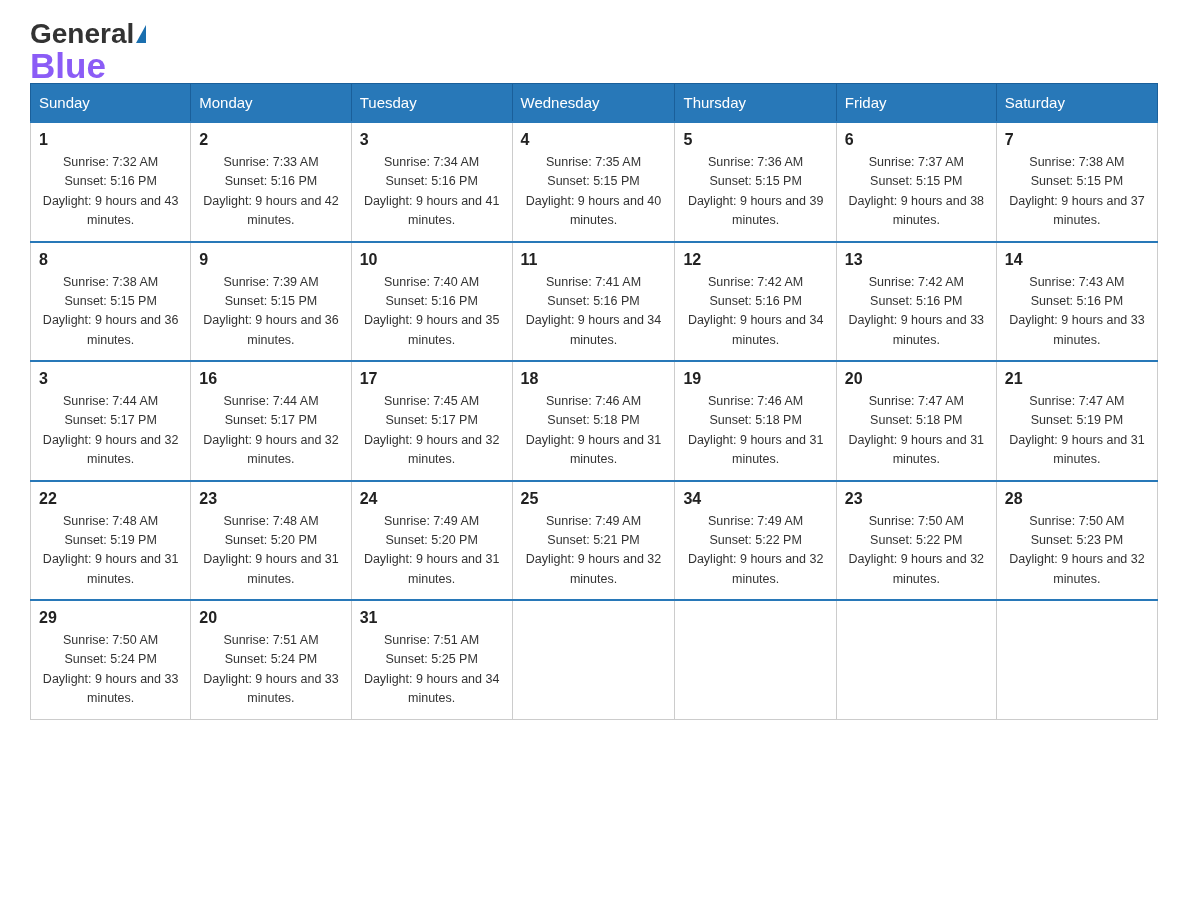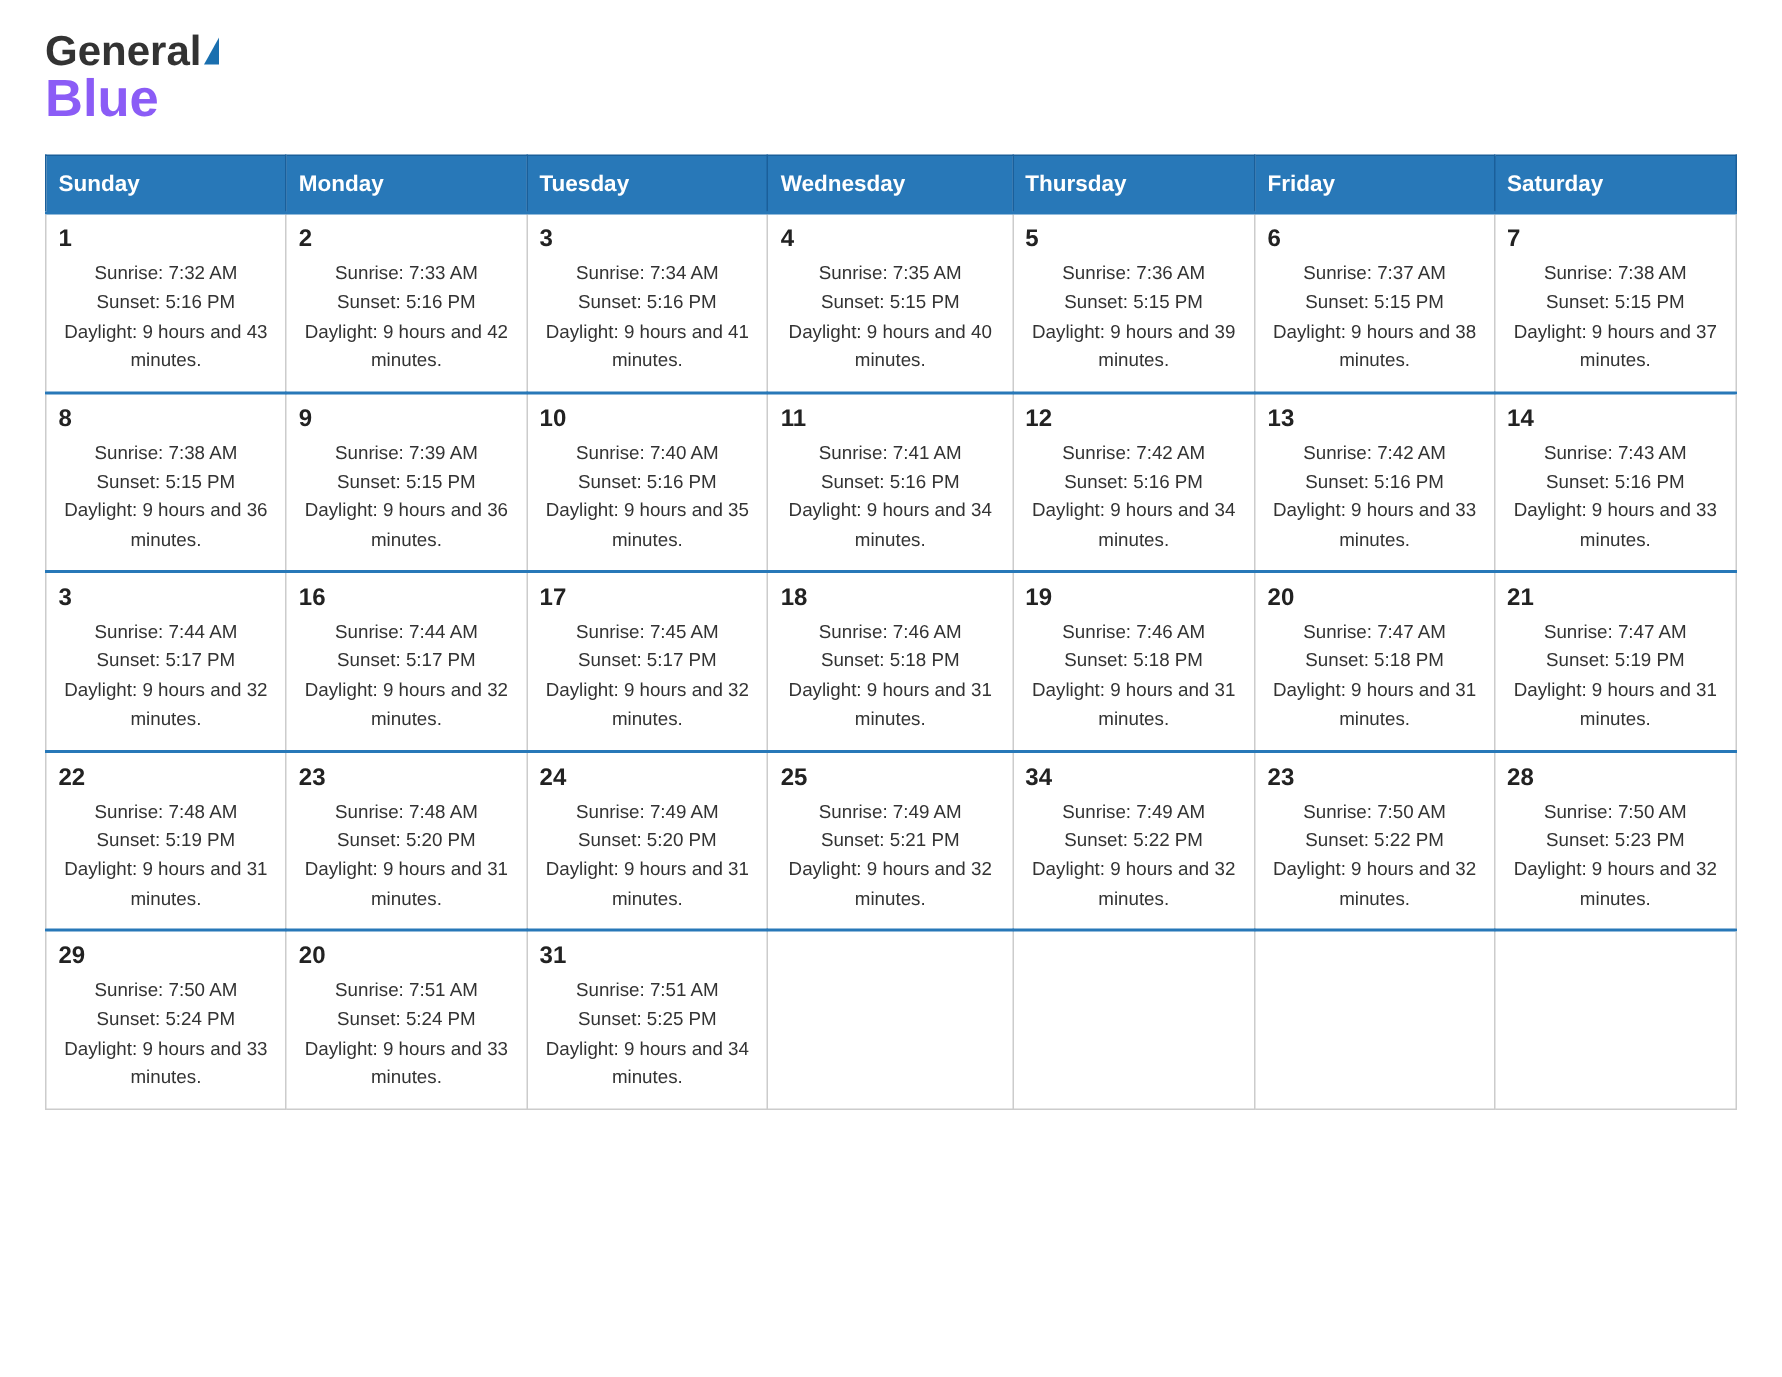--- a/index.html
+++ b/index.html
@@ -7,21 +7,20 @@
       font-family: Arial, sans-serif;
       background: #fff;
       width: 1188px;
       min-height: 918px;
       padding: 20px 30px;
     }
     .header {
       display: flex;
       justify-content: space-between;
       align-items: flex-start;
-      margin-bottom: 20px;
     }
     .logo {
       display: flex;
       flex-direction: column;
       align-items: flex-start;
     }
     .logo-general {
       font-size: 28px;
       font-weight: bold;
       color: #333;
@@ -63,21 +62,21 @@
     }
     .calendar {
       width: 100%;
       border-collapse: collapse;
       border: 1px solid #999;
     }
     .calendar thead tr th {
       background-color: #2878b8;
       color: #fff;
       font-size: 15px;
-      font-weight: bold;
+      font-weight: normal;
       padding: 10px 8px;
       border: 1px solid #1a5f9a;
       text-align: left;
     }
     .calendar tbody tr td {
       vertical-align: top;
       border: 1px solid #ccc;
       padding: 8px 8px 10px 8px;
       width: 170px;
       font-size: 13px;

